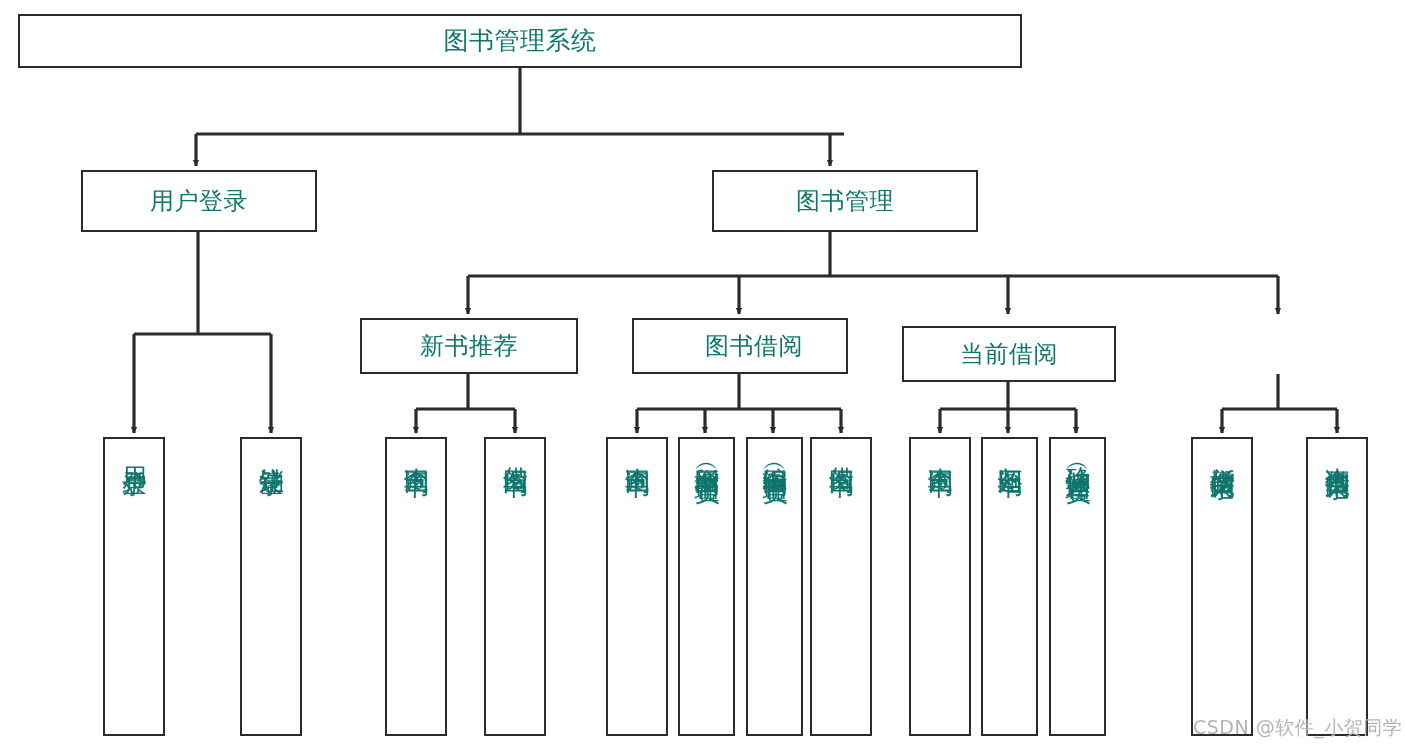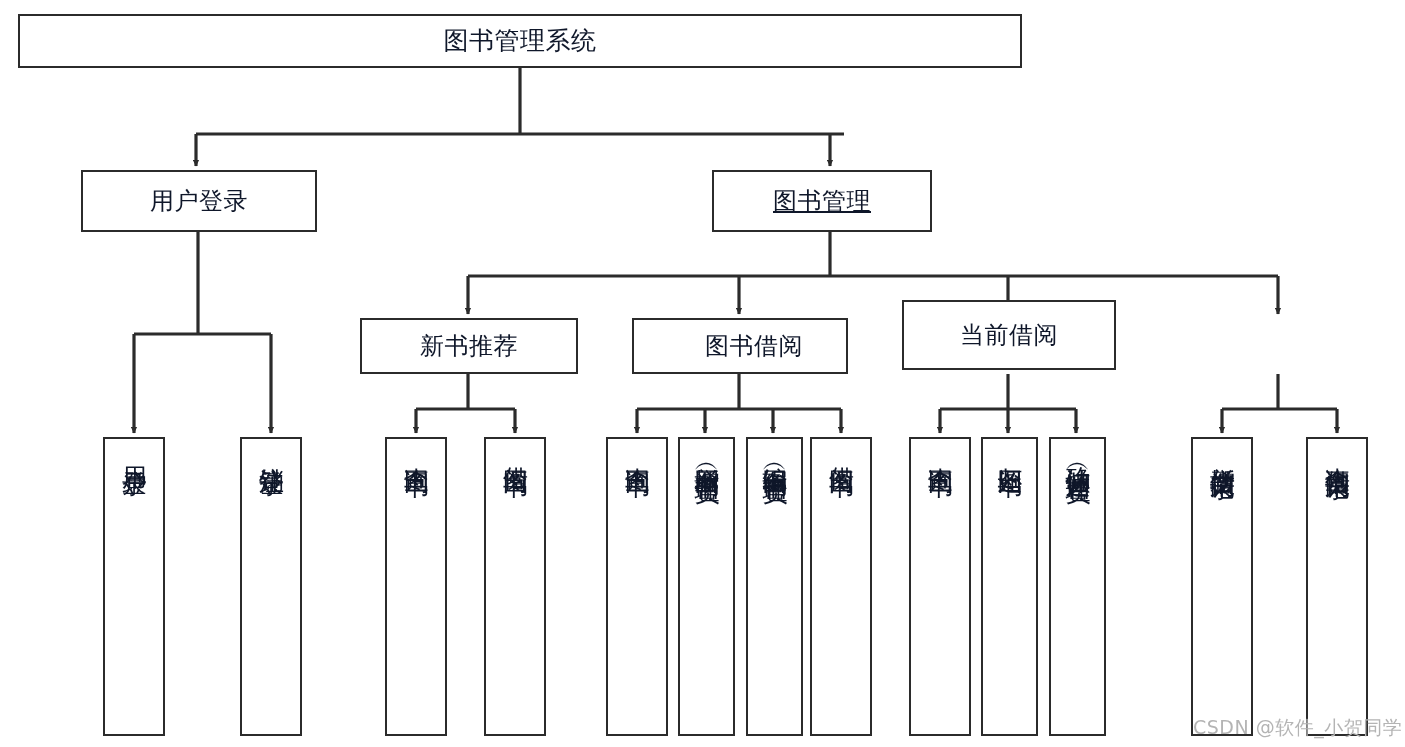--- a/index.html
+++ b/index.html
@@ -25,21 +25,21 @@
     height: 747px;
   }
   .node {
     position: absolute;
     box-sizing: border-box;
     border: 2px solid #2b2b2b;
     background: #ffffff;
     display: flex;
     align-items: center;
     justify-content: center;
-    color: #0f172a;
+    color: #0f766e;
   }
   .node-label {
     display: block;
     text-align: center;
     line-height: 1.18;
     white-space: pre;
   }
   .node.horiz .node-label {
     font-size: 24px;
     letter-spacing: 0.5px;
@@ -126,31 +126,31 @@
     </g>
   </svg>
 
   <div class="node horiz root" style="left:18px; top:14px; width:1004px; height:54px;">
     <span class="node-label">图书管理系统</span>
   </div>
 
   <div class="node horiz" style="left:81px; top:170px; width:236px; height:62px;">
     <span class="node-label">用户登录</span>
   </div>
-  <div class="node horiz" style="left:712px; top:170px; width:220px; height:62px;text-decoration:underline;">
+  <div class="node horiz" style="left:712px; top:170px; width:266px; height:62px;">
     <span class="node-label">图书管理</span>
   </div>
 
   <div class="node horiz" style="left:360px; top:318px; width:218px; height:56px;justify-content:center;">
     <span class="node-label">新书推荐</span>
   </div>
   <div class="node horiz" style="left:632px; top:318px; width:216px; height:56px;padding-left:28px;">
     <span class="node-label">图书借阅</span>
   </div>
-  <div class="node horiz" style="left:902px; top:300px; width:214px; height:70px;">
+  <div class="node horiz" style="left:902px; top:326px; width:214px; height:56px;">
     <span class="node-label">当前借阅</span>
   </div>
 
   <div class="node vert" style="left:103px; top:437px; width:62px; height:299px;">
     <span class="node-label">用户登录</span>
   </div>
   <div class="node vert" style="left:240px; top:437px; width:62px; height:299px;">
     <span class="node-label">注销登录</span>
   </div>
 

